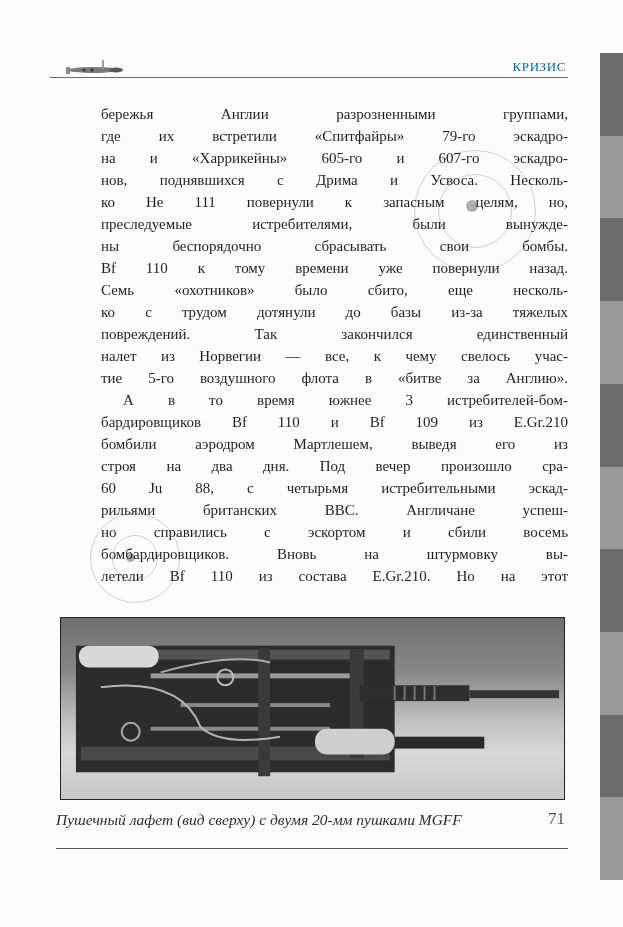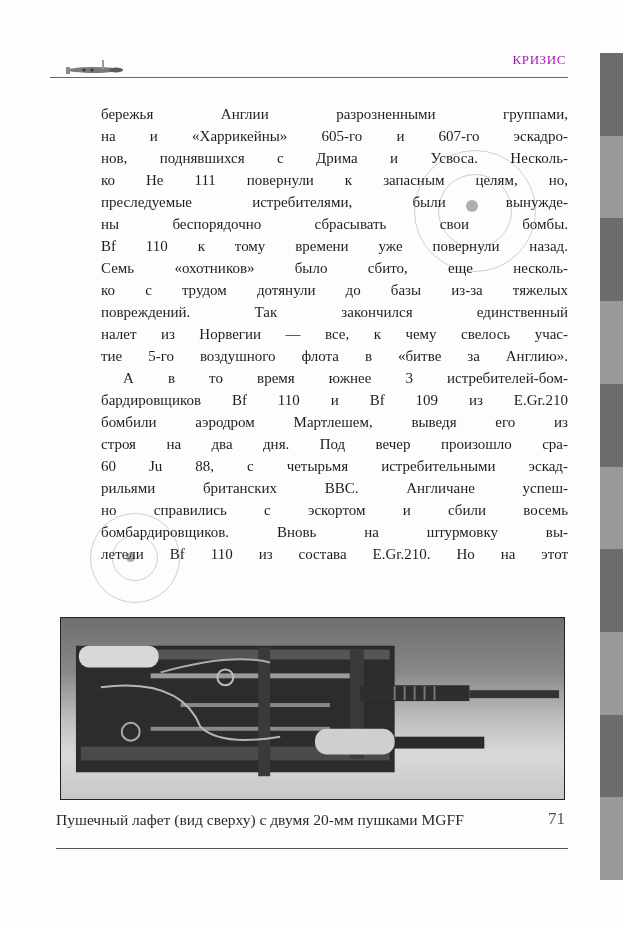--- a/index.html
+++ b/index.html
@@ -1,39 +1,39 @@
 <!DOCTYPE html>
 <html><head>
   <meta charset="utf-8">
   <style>
     * { box-sizing: border-box; margin: 0; padding: 0; }
     html, body { width: 623px; height: 927px; background: #fdfdfd; overflow: hidden; }
     body { position: relative; font-family: "DejaVu Serif", "Liberation Serif", serif; color: #1d1d1d; }
 
     .header { position: absolute; left: 50px; top: 50px; width: 518px; height: 30px; }
     .plane { position: absolute; left: 12px; top: 8px; width: 64px; height: 20px; }
-    .running-head { position: absolute; right: 2px; top: 2px; font-family: "Liberation Serif", serif; font-size: 13px; letter-spacing: 0.6px; color: #a21caf; }
+    .running-head { position: absolute; right: 2px; top: 9px; font-family: "Liberation Serif", serif; font-size: 13px; letter-spacing: 0.6px; color: #0369a1; }
     .head-rule { position: absolute; left: 50px; top: 77px; width: 518px; height: 1px; background: #6a6a6a; }
 
     .thumb-bar { position: absolute; left: 600px; top: 53px; width: 23px; height: 827px; display: flex; flex-direction: column; }
     .thumb-bar .band { flex: 1; }
     .band.dark { background: #6c6c6c; }
     .band.light { background: #999999; }
 
     .body-text { position: absolute; left: 101px; top: 103px; width: 467px; font-family: "Liberation Serif", serif; font-size: 15px; line-height: 22px; text-align: justify; color: #1e1e1e; }
     .line { display: block; text-align: justify; text-align-last: justify; white-space: nowrap; height: 22px; }
 
     .ring { position: absolute; border-radius: 50%; border: 1px solid rgba(120,120,120,0.35); pointer-events: none; }
     .dot { position: absolute; border-radius: 50%; background: rgba(110,110,110,0.55); pointer-events: none; }
 
     .figure { position: absolute; left: 60px; top: 617px; width: 505px; height: 183px; border: 1.5px solid #222; overflow: hidden;
       background: linear-gradient(180deg, #6f6f6f 0%, #888 30%, #bdbdbd 55%, #d9d9d9 75%, #c7c7c7 100%); }
     .figure svg { width: 100%; height: 100%; display: block; }
 
-    .caption { position: absolute; left: 56px; top: 811px; width: 520px; font-family: "Liberation Serif", serif; font-size: 15.5px; color: #2a2a2a; }
+    .caption { position: absolute; left: 56px; top: 811px; width: 520px; font-family: "Liberation Serif", serif; font-style: italic; font-size: 15.5px; color: #2a2a2a; }
     .foot-rule { position: absolute; left: 56px; top: 848px; width: 512px; height: 1px; background: #555; }
     .page-number { position: absolute; right: 58px; top: 809px; font-family: "Liberation Serif", serif; font-size: 17px; color: #555; }
   </style>
 </head>
 <body>
 
 <div class="header">
   <svg class="plane" viewBox="0 0 64 20">
     <ellipse cx="32" cy="12" rx="26" ry="3" fill="#7a7a7a"></ellipse>
     <rect x="4" y="9" width="4" height="7" fill="#8a8a8a"></rect>
@@ -61,20 +61,21 @@
 
 <div class="ring" style="left:414px;top:150px;width:122px;height:122px;"></div>
 <div class="ring" style="left:438px;top:174px;width:74px;height:74px;"></div>
 <div class="dot" style="left:466px;top:200px;width:12px;height:12px;"></div>
 <div class="ring" style="left:90px;top:513px;width:90px;height:90px;"></div>
 <div class="ring" style="left:112px;top:535px;width:46px;height:46px;"></div>
 <div class="dot" style="left:126px;top:553px;width:9px;height:9px;"></div>
 
 <div class="body-text">
   <span class="line">бережья Англии разрозненными группами,</span>
+  <span class="line">где их встретили «Спитфайры» 79-го эскадро-</span>
   <span class="line">на и «Харрикейны» 605-го и 607-го эскадро-</span>
   <span class="line">нов, поднявшихся с Дрима и Усвоса. Несколь-</span>
   <span class="line">ко He 111 повернули к запасным целям, но,</span>
   <span class="line">преследуемые истребителями, были вынужде-</span>
   <span class="line">ны беспорядочно сбрасывать свои бомбы.</span>
   <span class="line">Bf 110 к тому времени уже повернули назад.</span>
   <span class="line">Семь «охотников» было сбито, еще несколь-</span>
   <span class="line">ко с трудом дотянули до базы из-за тяжелых</span>
   <span class="line">повреждений. Так закончился единственный</span>
   <span class="line">налет из Норвегии — все, к чему свелось учас-</span>

